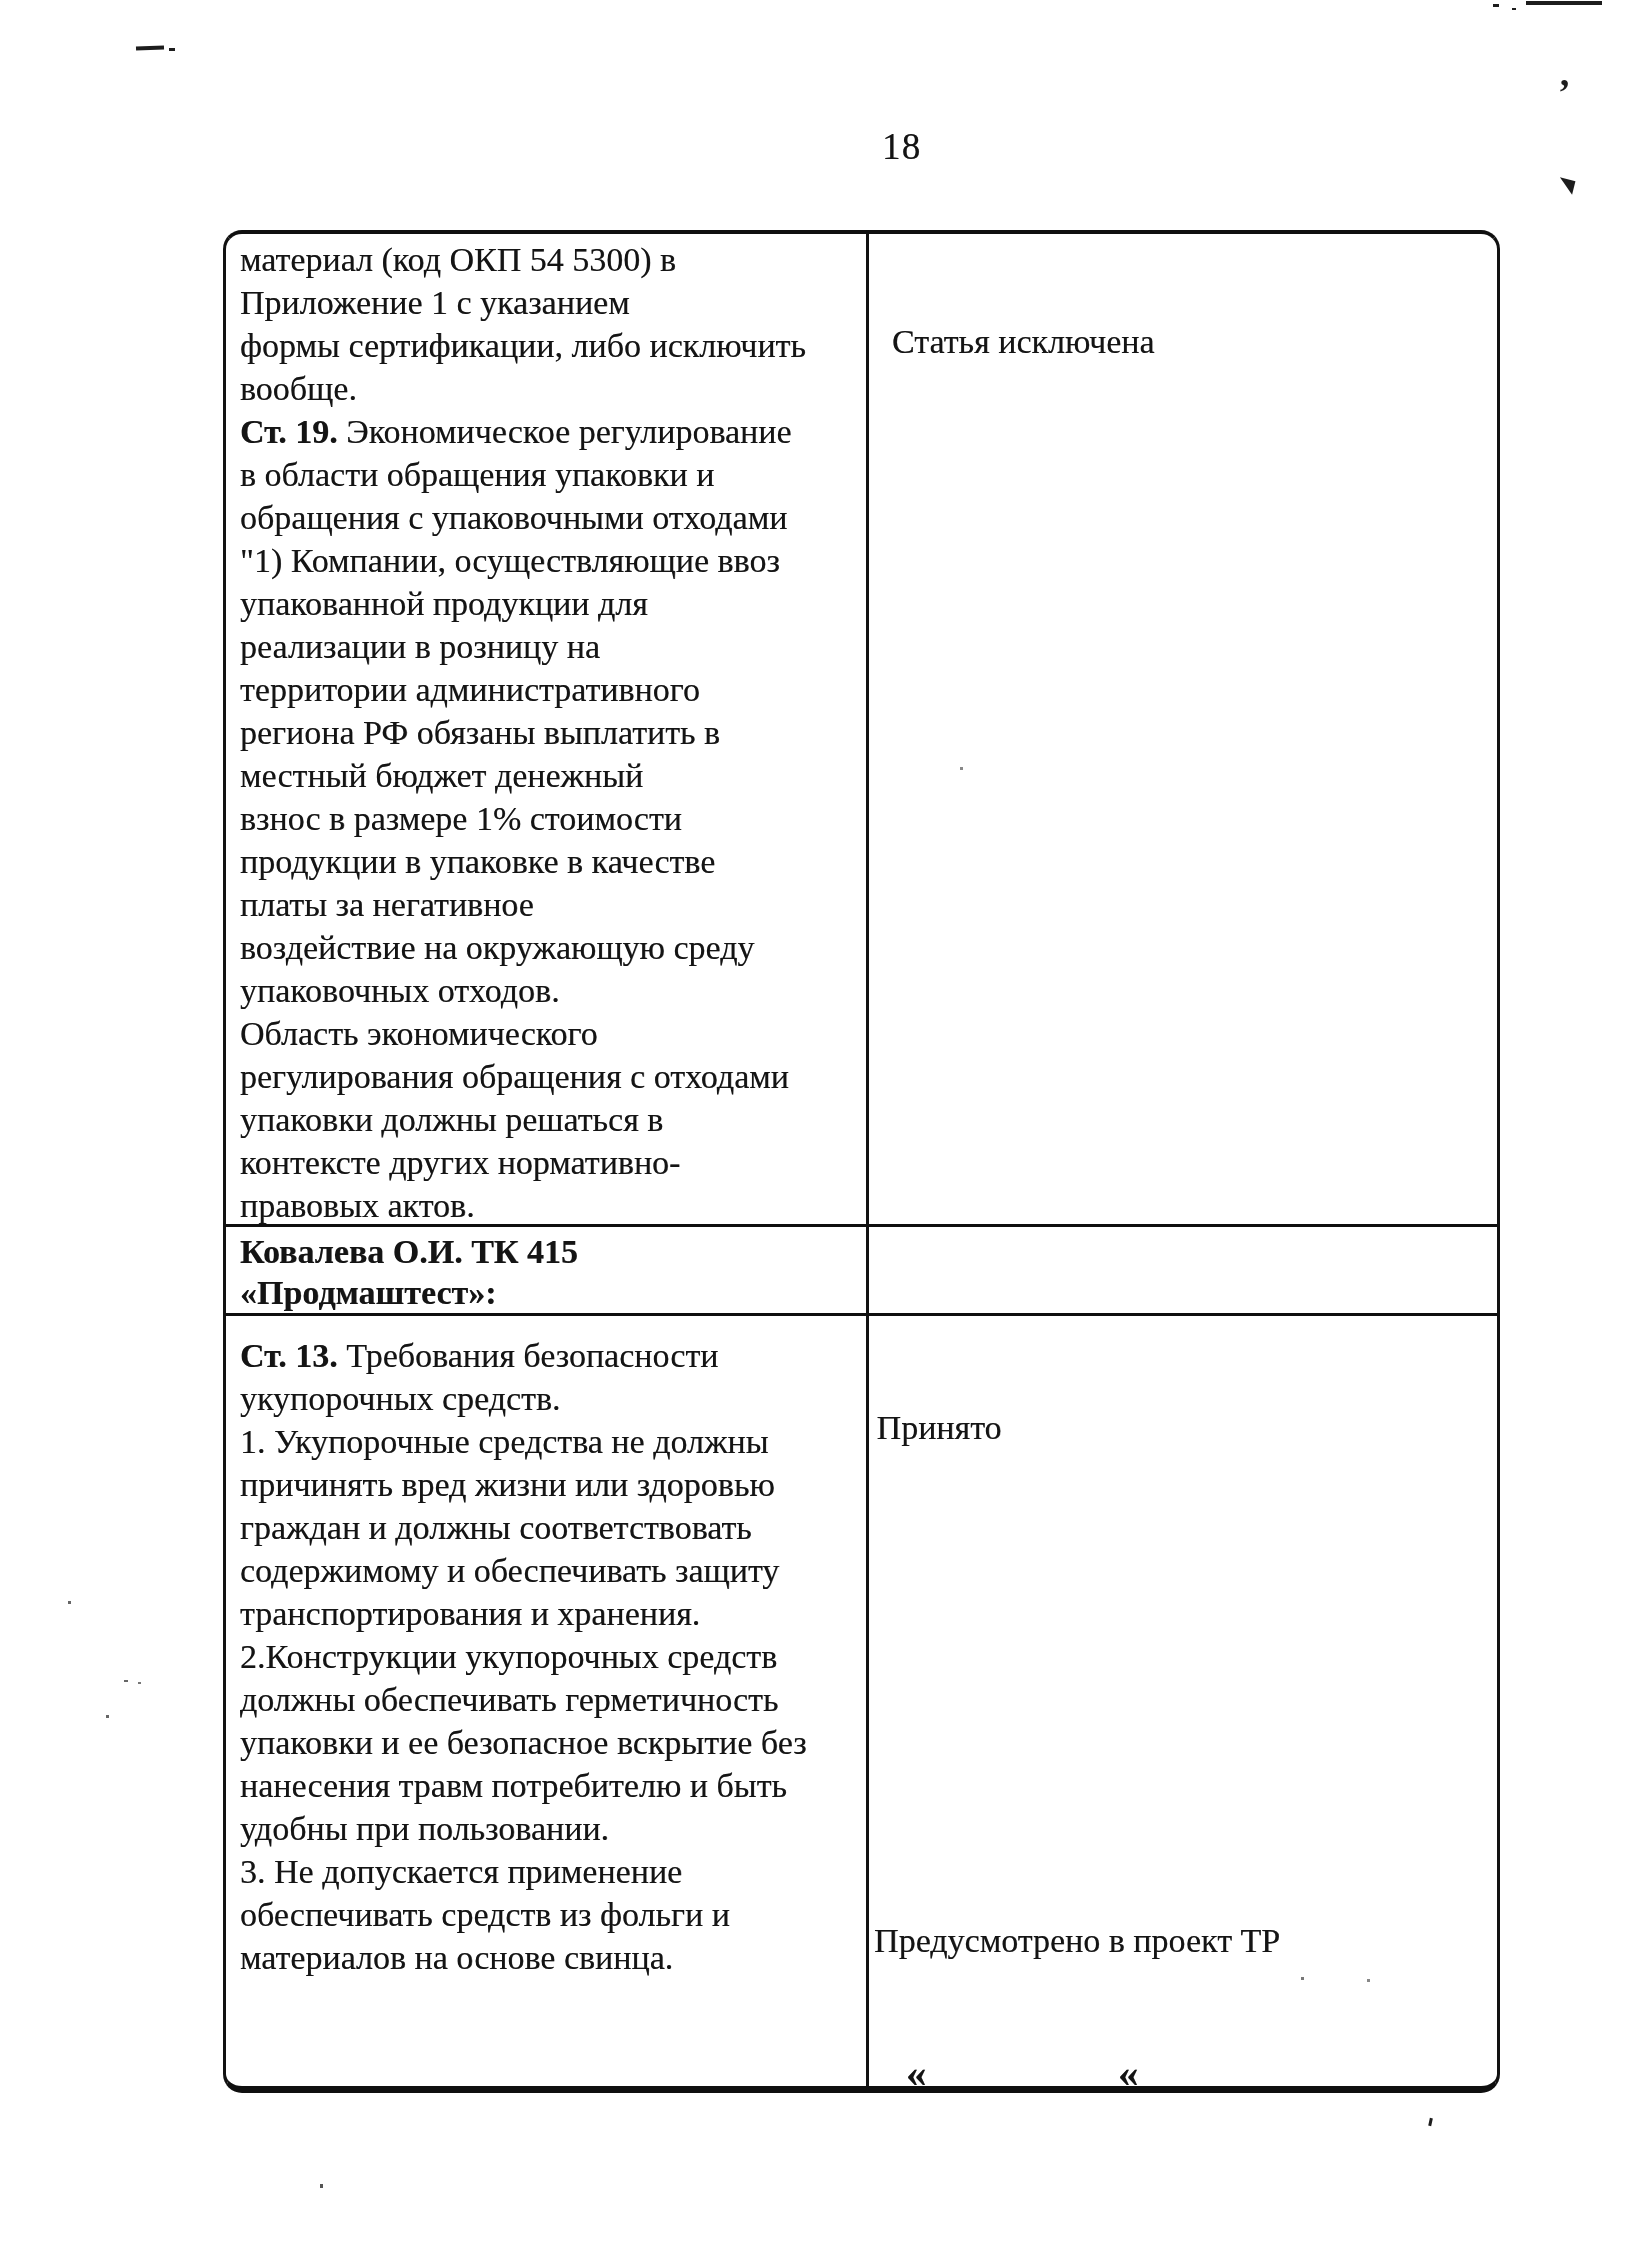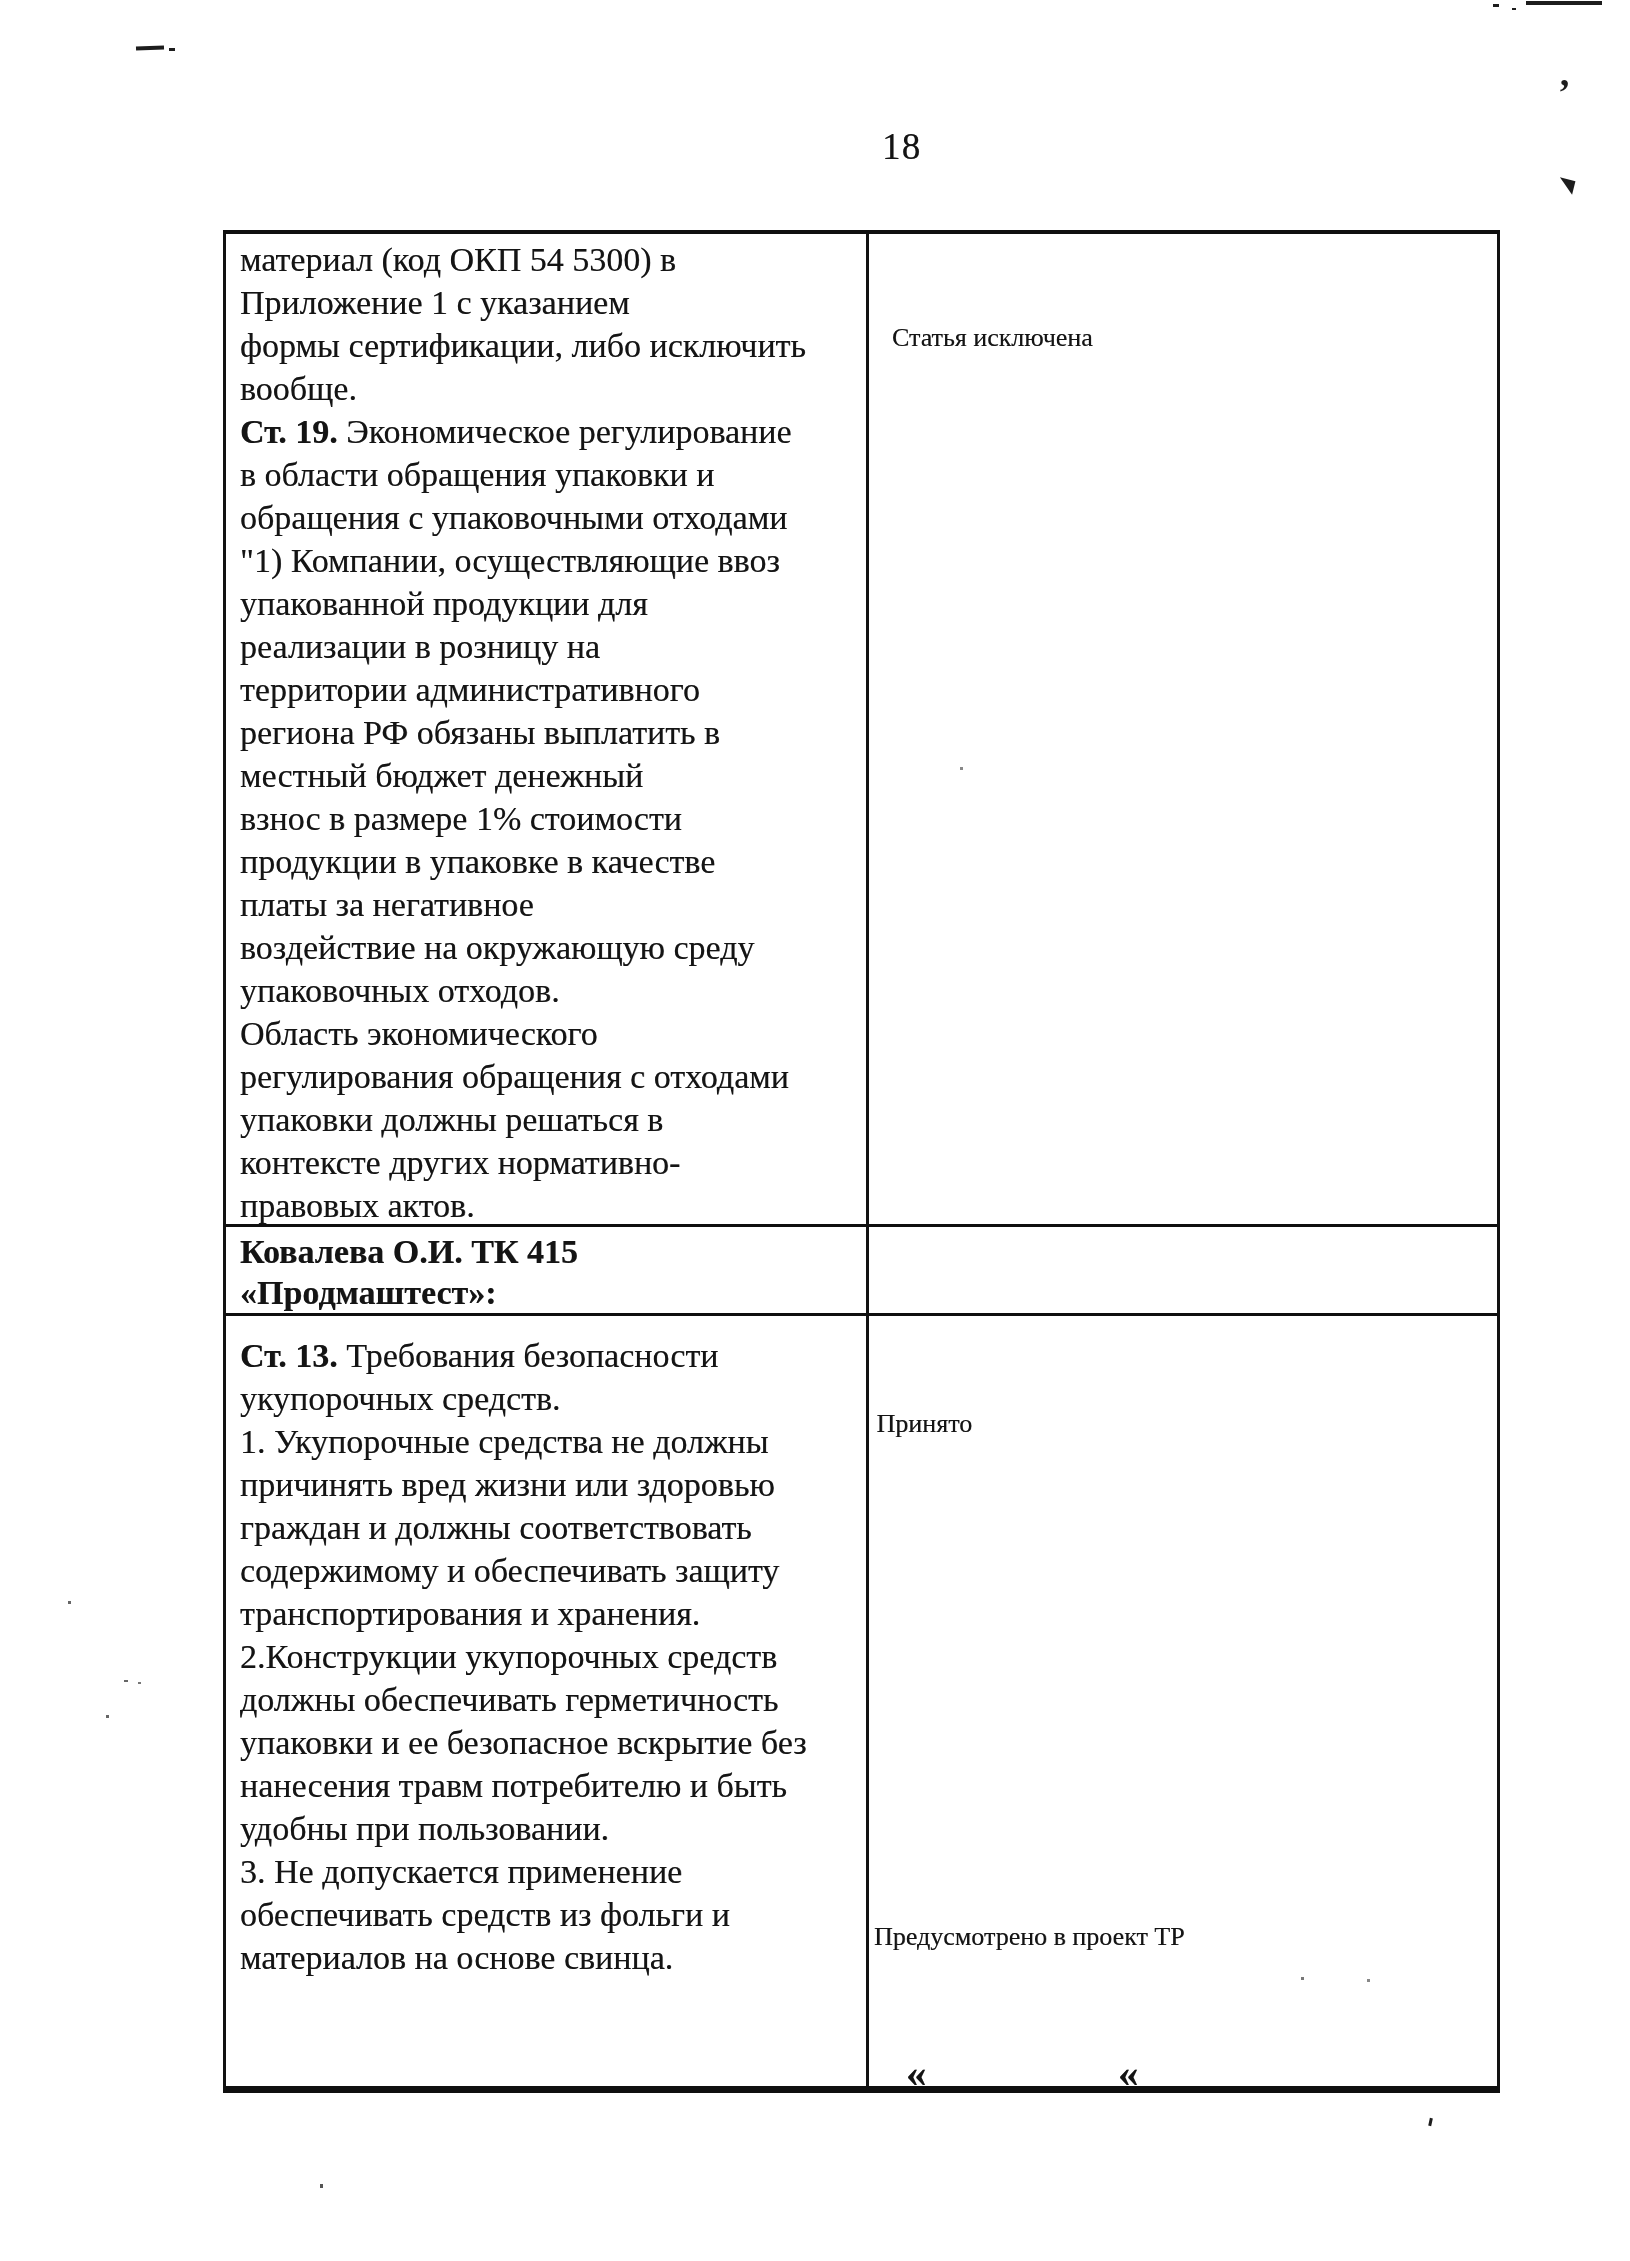--- a/index.html
+++ b/index.html
@@ -31,20 +31,21 @@
     width: 1277px;
     height: 1863px;
     box-sizing: border-box;
     border-top: 4.5px solid #0f0f0f;
     border-bottom: 7px solid #0f0f0f;
     border-left: 3.2px solid #111111;
     border-right: 3.2px solid #111111;
     display: grid;
     grid-template-columns: 643px 1fr;
     grid-template-rows: 993px 89px 1fr;
+    border-radius: 19px;
   }
   .cell {
     box-sizing: border-box;
     overflow: visible;
   }
   .lc {
     border-right: 3.2px solid #111111;
     padding: 3.8px 3.8px 0 14px;
   }
   .r1, .r2 {
@@ -55,21 +56,21 @@
     font-size: 34px;
     line-height: 43px;
     white-space: nowrap;
     text-shadow: 0.3px 0.3px 0 rgba(20,20,20,0.55);
   }
   .r2 .ln { line-height: 41px; }
   .r3.lc { padding-top: 18px; }
   .ln b { font-weight: bold; }
   .pos {
     position: absolute;
-    font-size: 26px;
+    font-size: 34px;
     white-space: nowrap;
     text-shadow: 0.3px 0.3px 0 rgba(20,20,20,0.55);
   }
   .statya        { left: 23px;  top: 89px; }
   .prinyato      { left: 7.6px;  top: 93px; }
   .predusmotreno { left: 5.1px;   top: 606px; }
   .quote {
     font-size: 41px;
     font-weight: bold;
     top: 732px;

